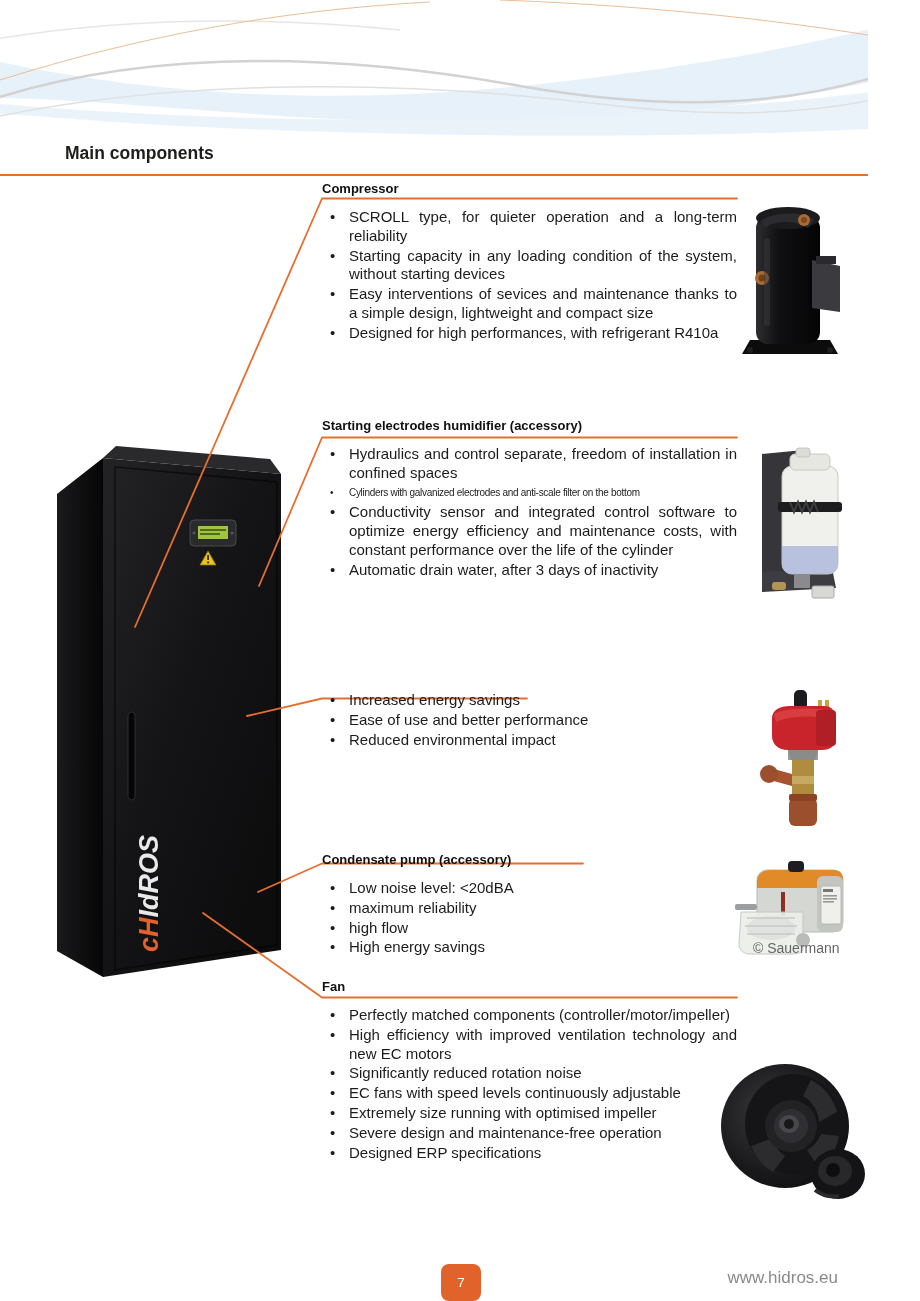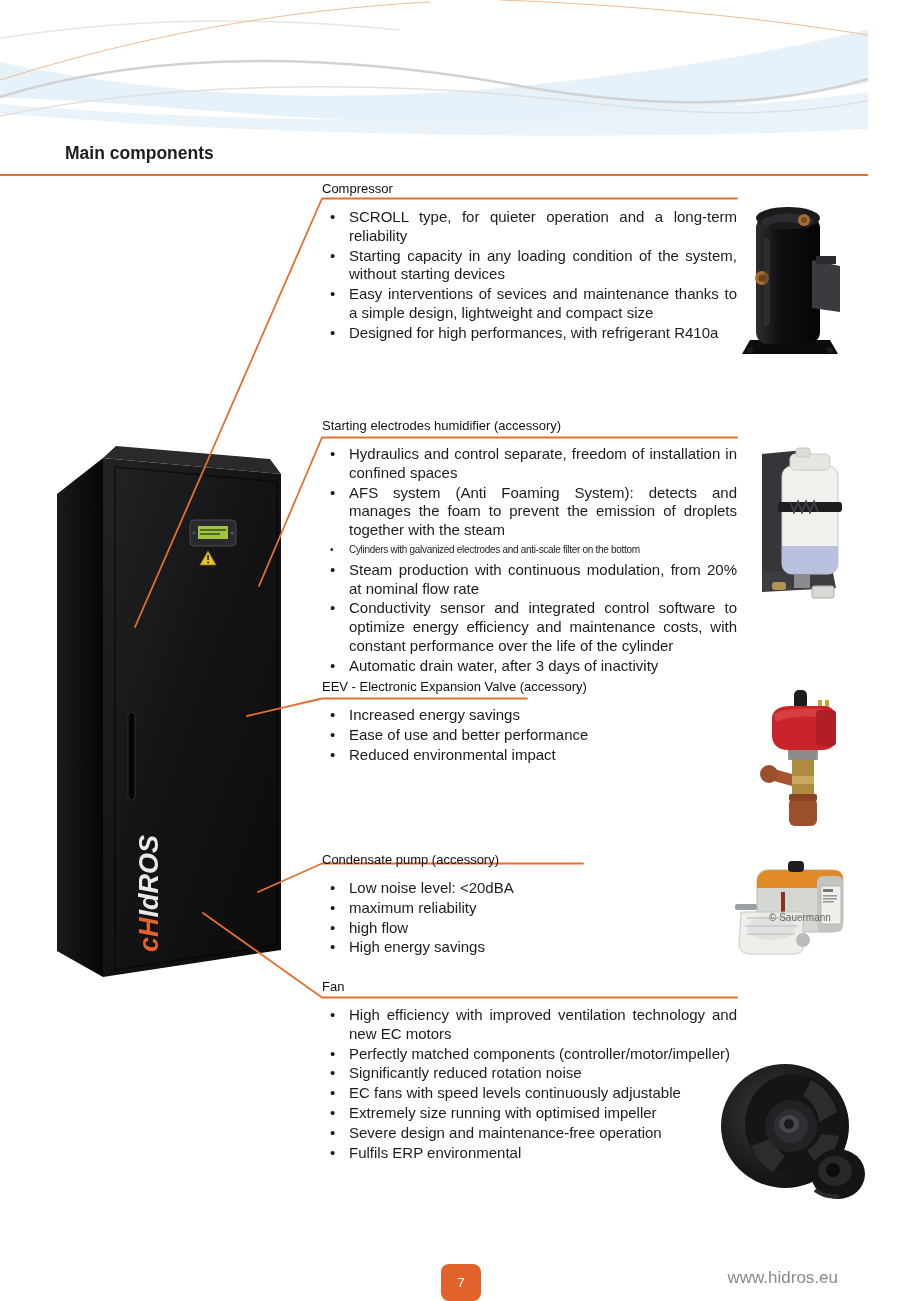--- a/index.html
+++ b/index.html
@@ -8,34 +8,34 @@
   .waves{position:absolute;top:0;left:0;z-index:0;}
   .page-title{position:absolute;left:65px;top:143px;z-index:3;font-size:17.5px;font-weight:bold;color:#1d1d1b;}
   .title-rule{position:absolute;left:0;top:174px;width:868px;height:2px;background:#e46f2e;z-index:2;}
   .side-tab{position:absolute;left:868px;top:152px;width:52px;height:172px;background:#3d444b;z-index:3;
             display:flex;align-items:center;justify-content:center;}
   .side-tab span{writing-mode:vertical-rl;transform:rotate(180deg);color:#ffffff;font-weight:bold;
                  font-size:17px;letter-spacing:2px;}
   .cabinet-wrap{position:absolute;left:0;top:0;z-index:1;}
   .leads{position:absolute;left:0;top:0;z-index:2;pointer-events:none;}
   .sec{position:absolute;left:322px;width:415px;z-index:3;}
-  .sec h3{margin:0;font-size:13px;font-weight:normal;color:#101010;line-height:15px;}
+  .sec h3{margin:0;font-size:13px;font-weight:bold;color:#101010;line-height:15px;}
   .sec ul{list-style:none;margin:12px 0 0 0;padding:0;width:415px;}
   .sec li{position:relative;padding-left:27px;text-align:justify;font-size:15px;line-height:18.8px;
           color:#1c1c1c;margin-bottom:1px;}
   .sec li::before{content:"\2022";position:absolute;left:8px;}
   .sec li.condensed{font-size:10px;letter-spacing:-0.3px;white-space:nowrap;text-align:left;}
   .sec1{top:181px;} .sec2{top:418px;} .sec3{top:679px;} .sec4{top:845px;margin-top:7px;} .sec5{top:979px;}
   .photo{position:absolute;z-index:2;}
   .ph-compressor{left:738px;top:198px;}
   .ph-humidifier{left:752px;top:442px;}
   .ph-eev{left:758px;top:684px;}
   .ph-pump{left:733px;top:856px;}
   .ph-fan{left:715px;top:1050px;}
-  .photo-credit{position:absolute;left:753px;top:912px;z-index:3;font-size:10px;color:#666;margin-left:16px;}
+  .photo-credit{position:absolute;left:753px;top:940px;z-index:3;font-size:14px;color:#666;}
   .page-num{position:absolute;left:441px;top:1264px;width:40px;height:37px;background:#e2622b;
             border-radius:8px;z-index:3;display:flex;align-items:center;justify-content:center;
             color:#ffffff;font-size:13.5px;}
   .site-url{position:absolute;right:30px;top:1268px;z-index:3;font-size:17px;color:#8a8a8a;}
 </style>
 </head>
 <body>
 
 <div class="page">
 
@@ -120,57 +120,54 @@
       <li>Starting capacity in any loading condition of the system, without starting devices</li>
       <li>Easy interventions of sevices and maintenance thanks to a simple design, lightweight and compact size</li>
       <li>Designed for high performances, with refrigerant R410a</li>
     </ul>
   </div>
 
   <div class="sec sec2">
     <h3>Starting electrodes humidifier (accessory)</h3>
     <ul>
       <li>Hydraulics and control separate, freedom of installation in confined spaces</li>
-      <li>AFS system (Anti Foaming System): detects and manages the foam to prevent the emission of droplets together with the steam</li>
       <li class="condensed">Cylinders with galvanized electrodes and anti-scale filter on the bottom</li>
-      <li>Steam production with continuous modulation, from 20% at nominal flow rate</li>
       <li>Conductivity sensor and integrated control software to optimize energy efficiency and maintenance costs, with constant performance over the life of the cylinder</li>
       <li>Automatic drain water, after 3 days of inactivity</li>
     </ul>
   </div>
 
   <div class="sec sec3">
-    <h3>EEV - Electronic Expansion Valve (accessory)</h3>
     <ul>
       <li>Increased energy savings</li>
       <li>Ease of use and better performance</li>
       <li>Reduced environmental impact</li>
     </ul>
   </div>
 
   <div class="sec sec4">
     <h3>Condensate pump (accessory)</h3>
     <ul>
       <li>Low noise level: &lt;20dBA</li>
       <li>maximum reliability</li>
       <li>high flow</li>
       <li>High energy savings</li>
     </ul>
   </div>
 
   <div class="sec sec5">
     <h3>Fan</h3>
     <ul>
+      <li>Perfectly matched components (controller/motor/impeller)</li>
       <li>High efficiency with improved ventilation technology and new EC motors</li>
-      <li>Perfectly matched components (controller/motor/impeller)</li>
       <li>Significantly reduced rotation noise</li>
       <li>EC fans with speed levels continuously adjustable</li>
       <li>Extremely size running with optimised impeller</li>
       <li>Severe design and maintenance-free operation</li>
-      <li>Fulfils ERP environmental</li>
+      <li>Designed ERP specifications</li>
     </ul>
   </div>
 
   <svg class="photo ph-compressor" width="108" height="168" viewBox="0 0 108 168">
     <defs>
       <linearGradient id="compG" x1="0" y1="0" x2="1" y2="0">
         <stop offset="0" stop-color="#2e2e31"></stop>
           <stop offset="0.35" stop-color="#101012"></stop>
           <stop offset="1" stop-color="#040405"></stop>
       </linearGradient>

